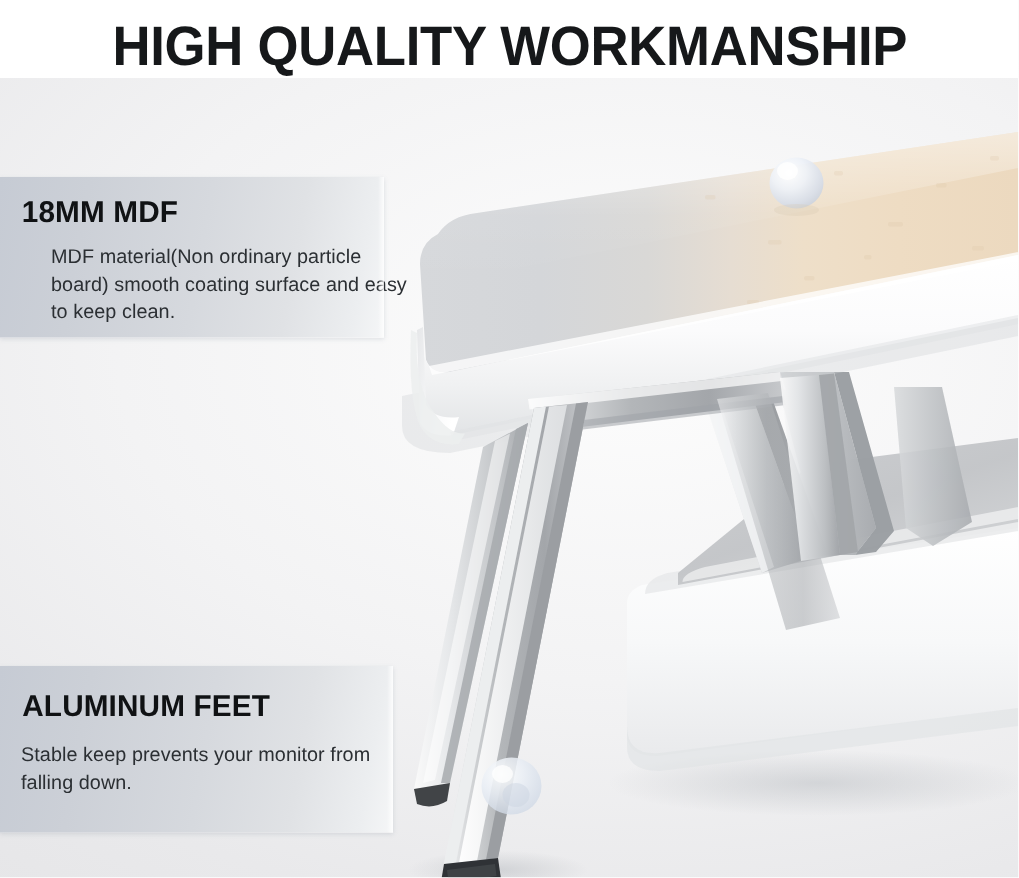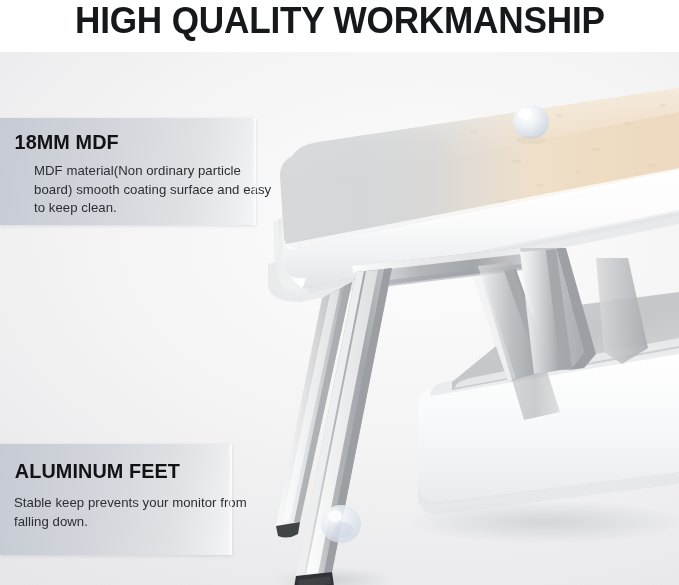--- a/index.html
+++ b/index.html
@@ -10,21 +10,21 @@
   }
   #stage{
     position:relative;width:679px;height:585px;overflow:hidden;
     background:
       radial-gradient(120% 90% at 62% 40%, #fdfdfd 0%, #f3f3f4 42%, #e9e9eb 72%, #e3e3e5 100%);
   }
 
   
   .title{
     position:absolute;left:0;top:0;width:679px;height:52px;
-    display:flex;align-items:flex-start;justify-content:center;
+    display:flex;align-items:flex-end;justify-content:center;
     background:#ffffff;
     z-index:40;
   }
   .title span{
     font-size:37px;font-weight:bold;color:#16181a;
     letter-spacing:-0.2px;
     transform:scaleX(0.95);
     white-space:nowrap;
     font-family:"Liberation Sans","DejaVu Sans",sans-serif;
   }
@@ -52,21 +52,21 @@
   .card-body{
     position:absolute;
     font-size:13.2px;color:#2b2f33;line-height:18.5px;
     letter-spacing:.05px;
   }
 
   #card1{top:118px;width:256px;height:107px;}
   #card1 .card-head{left:14px;top:13px;}
   #card1 .card-body{left:14px;top:44px;width:238px;margin-left:20px;}
 
-  #card2{top:444px;width:232px;height:111px;}
+  #card2{top:444px;width:262px;height:111px;}
   #card2 .card-head{left:14px;top:16px;}
   #card2 .card-body{left:14px;top:50px;width:240px;}
 
   
   #product{position:absolute;left:0;top:52px;width:679px;height:533px;z-index:10;}
   #product svg{display:block;width:679px;height:533px;}
 </style>
 </head>
 <body>
 

